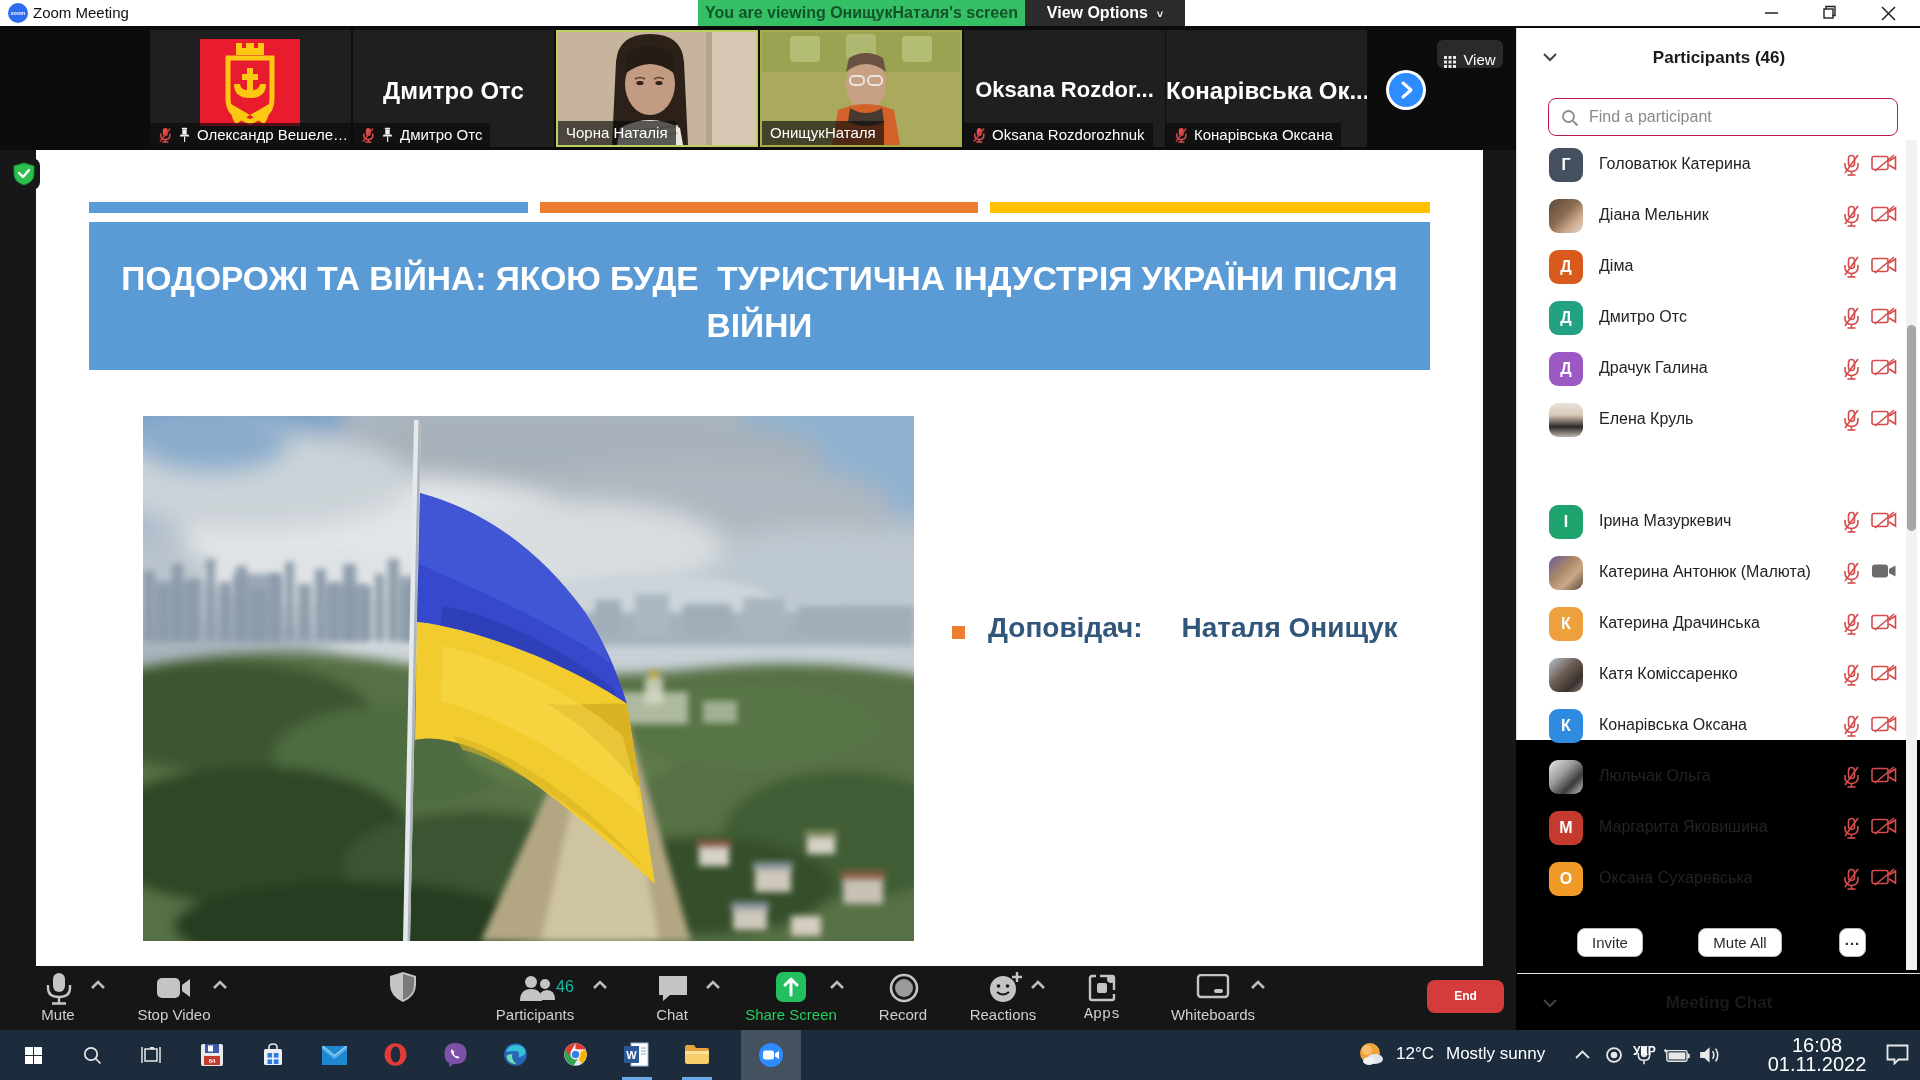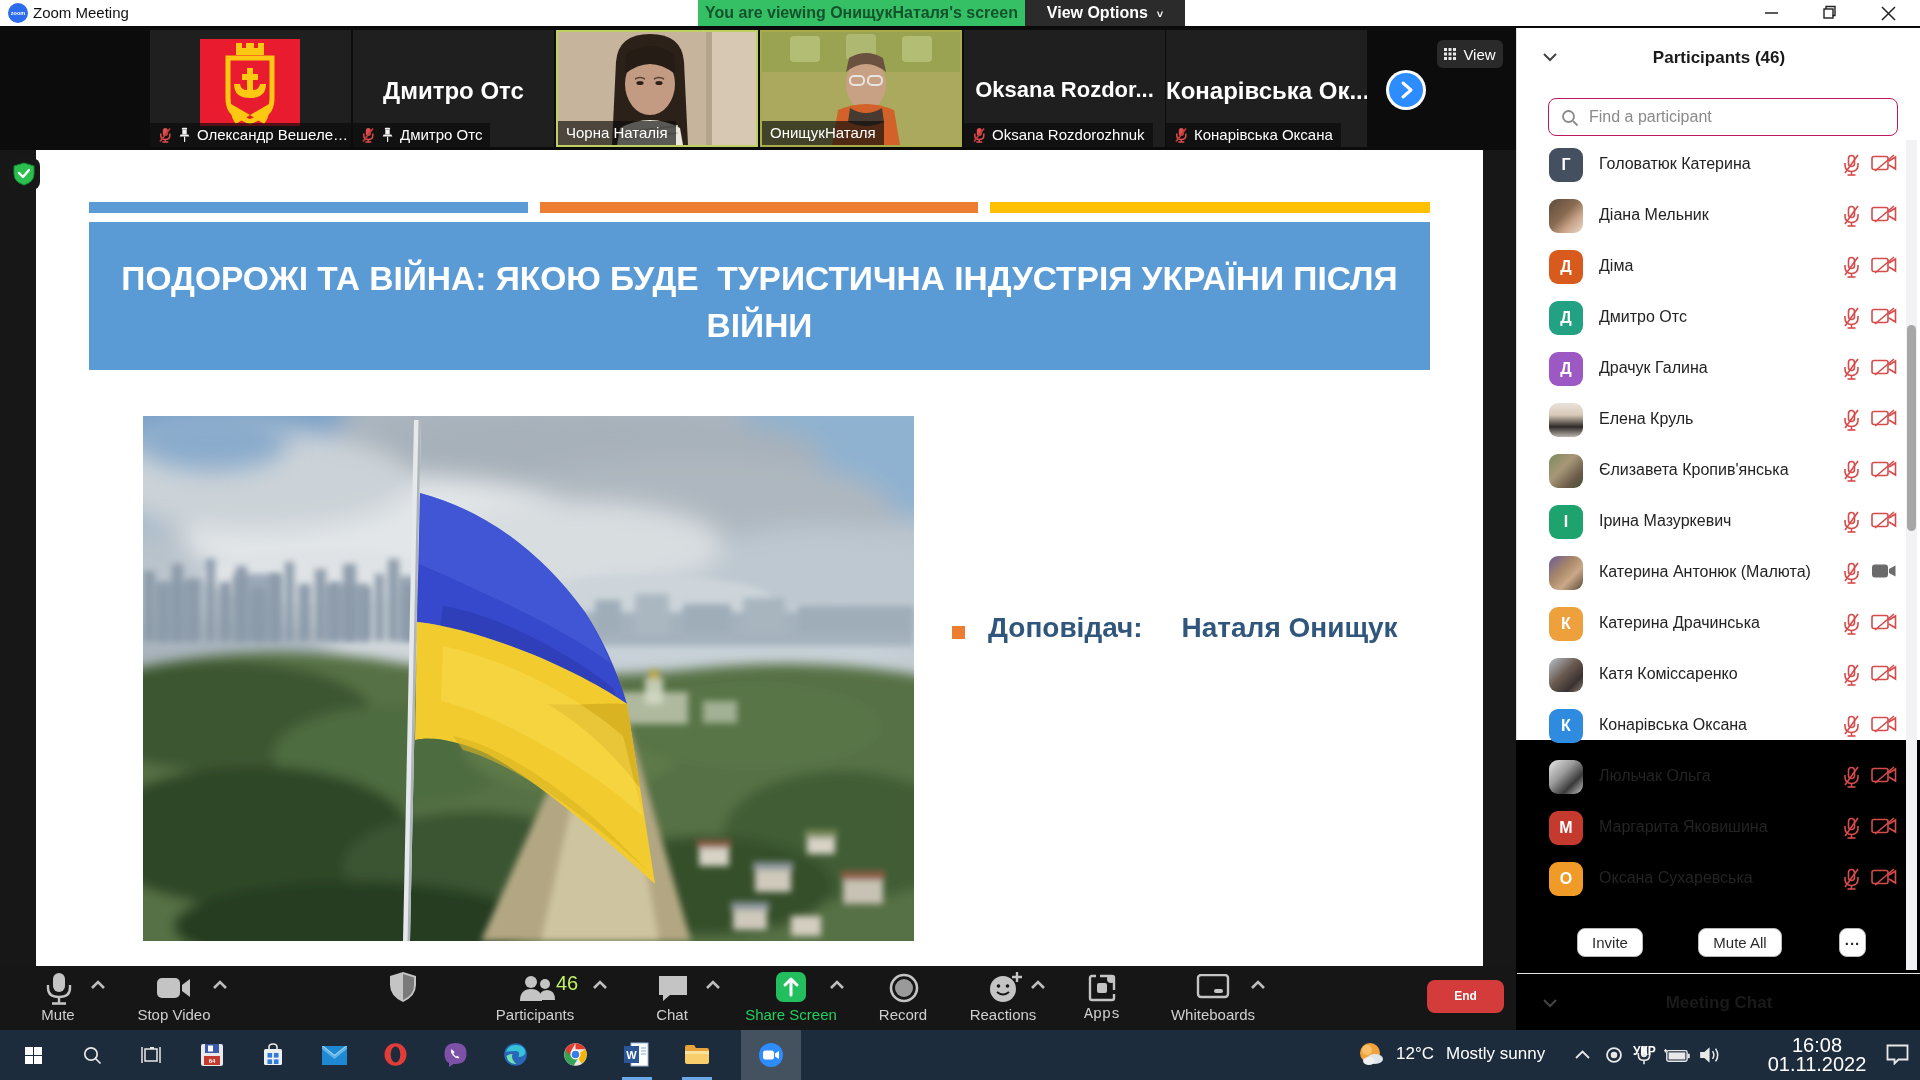--- a/index.html
+++ b/index.html
@@ -162,21 +162,21 @@
     <div class="bigname">Конарівська Ок...</div>
     <div class="tname"><svg width="14" height="16" viewBox="0 0 14 16">
             <rect x="4.8" y="1" width="5" height="8" rx="2.5" fill="#dd4e4e"></rect>
             <path d="M2.8 6.5 v2 q0 4 4.5 4 q4.5 0 4.5 -4 v-2" fill="none" stroke="#dd4e4e" stroke-width="1.5"></path>
             <line x1="7.3" y1="12.5" x2="7.3" y2="15" stroke="#dd4e4e" stroke-width="1.5"></line>
             <line x1="4.3" y1="15" x2="10.3" y2="15" stroke="#dd4e4e" stroke-width="1.5"></line>
             <line x1="12" y1="1.5" x2="2" y2="14.5" stroke="#c63b3b" stroke-width="1.7"></line>
           </svg>Конарівська Оксана</div>
   </div>
 
-  <div class="abs" style="left:1437px;top:12px;width:66px;height:28px;background:#2a2a2a;border-radius:6px;color:#fff;font-size:15px;display:flex;align-items:center;justify-content:center;gap:5px;">
+  <div class="abs" style="left:1437px;top:12px;width:66px;height:28px;background:#2a2a2a;border-radius:6px;color:#fff;font-size:15px;display:flex;align-items:flex-end;justify-content:center;gap:5px;">
     <svg width="14" height="12" viewBox="0 0 14 12">
           <g fill="#e8e8e8">
             <rect x="0" y="0" width="3" height="3"></rect>
             <rect x="4.5" y="0" width="3" height="3"></rect>
             <rect x="9" y="0" width="3" height="3"></rect>
             <rect x="0" y="4.5" width="3" height="3"></rect>
             <rect x="4.5" y="4.5" width="3" height="3"></rect>
             <rect x="9" y="4.5" width="3" height="3"></rect>
             <rect x="0" y="9" width="3" height="3"></rect>
             <rect x="4.5" y="9" width="3" height="3"></rect>
@@ -370,21 +370,21 @@
     <path d="M14 1 L27 5 V14 Q27 25 14 31 Q1 25 1 14 V5 Z" fill="#c4c4c4"></path>
     <path d="M14 3 L25 6.5 V14 Q25 24 14 29 Z" fill="#7a7a7a"></path>
   </svg>
 
   <svg class="abs" style="left:519px;top:8px;" width="36" height="28" viewBox="0 0 36 28">
     <circle cx="12" cy="8" r="6" fill="#c4c4c4"></circle>
     <path d="M1 27 q0 -12 11 -12 q11 0 11 12 z" fill="#c4c4c4"></path>
     <circle cx="26" cy="10" r="5" fill="#c4c4c4"></circle>
     <path d="M20 26 q0 -10 8 -10 q8 0 8 10 z" fill="#c4c4c4"></path>
   </svg>
-  <div class="abs" style="left:556px;top:6px;color:#bef264;font-size:20px;">46</div>
+  <div class="abs" style="left:556px;top:12px;color:#14b8a6;font-size:16px;">46</div>
   <svg class="caret" style="left:592px;top:14px;" width="16" height="10" viewBox="0 0 16 10">
         <path d="M2 8 L8 2 L14 8" fill="none" stroke="#bdbdbd" stroke-width="2.6"></path>
       </svg>
   <div class="titem" style="left:455px;width:160px;">
         <div class="tlabel">Participants</div>
       </div>
 
   <svg class="abs" style="left:657px;top:8px;" width="32" height="28" viewBox="0 0 32 28">
     <path d="M2 2 h28 v19 h-17 l-7 6 v-6 h-4 z" fill="#c4c4c4"></path>
   </svg>
@@ -589,42 +589,20 @@
           </svg>
           <svg width="26" height="18" viewBox="0 0 26 18">
             <g stroke="#d64b4b" fill="none" stroke-width="1.6">
               <rect x="1" y="2.5" width="16" height="13" rx="2"></rect>
               <path d="M18 7 L24.5 3 V15 L18 11"></path>
               <line x1="23" y1="1" x2="4" y2="17"></line>
             </g>
           </svg>
         </div>
       </div>
-<div class="prow" style="top:418px;">
-        <div class="pava" style="background:linear-gradient(135deg,#7a8b5e 0%,#a89878 40%,#6b5a48 75%,#435338 100%);"></div>
-        <div class="pname">Єлизавета Кропив'янська</div>
-        <div class="picons">
-          <svg width="19" height="22" viewBox="0 0 19 22">
-            <g stroke="#d64b4b" fill="none" stroke-width="1.6">
-              <rect x="6.5" y="1.5" width="6" height="11" rx="3" fill="none"></rect>
-              <path d="M3 9 v2 q0 6.5 6.5 6.5 q6.5 0 6.5 -6.5 v-2"></path>
-              <line x1="9.5" y1="17.5" x2="9.5" y2="21"></line>
-              <line x1="5.5" y1="21" x2="13.5" y2="21"></line>
-              <line x1="16" y1="1" x2="3" y2="19"></line>
-            </g>
-          </svg>
-          <svg width="26" height="18" viewBox="0 0 26 18">
-            <g stroke="#d64b4b" fill="none" stroke-width="1.6">
-              <rect x="1" y="2.5" width="16" height="13" rx="2"></rect>
-              <path d="M18 7 L24.5 3 V15 L18 11"></path>
-              <line x1="23" y1="1" x2="4" y2="17"></line>
-            </g>
-          </svg>
-        </div>
-      </div>
 <div class="prow" style="top:469px;">
         <div class="pava" style="background:#1ea26e;">І</div>
         <div class="pname">Ірина Мазуркевич</div>
         <div class="picons">
           <svg width="19" height="22" viewBox="0 0 19 22">
             <g stroke="#d64b4b" fill="none" stroke-width="1.6">
               <rect x="6.5" y="1.5" width="6" height="11" rx="3" fill="none"></rect>
               <path d="M3 9 v2 q0 6.5 6.5 6.5 q6.5 0 6.5 -6.5 v-2"></path>
               <line x1="9.5" y1="17.5" x2="9.5" y2="21"></line>
               <line x1="5.5" y1="21" x2="13.5" y2="21"></line>

